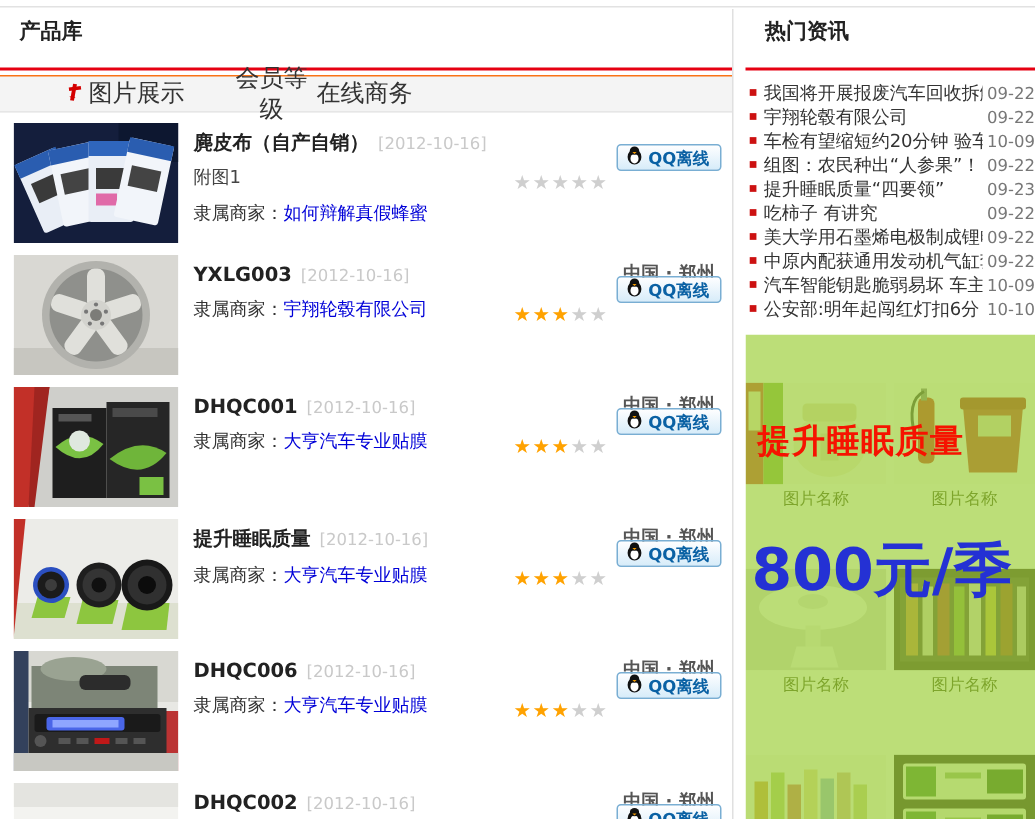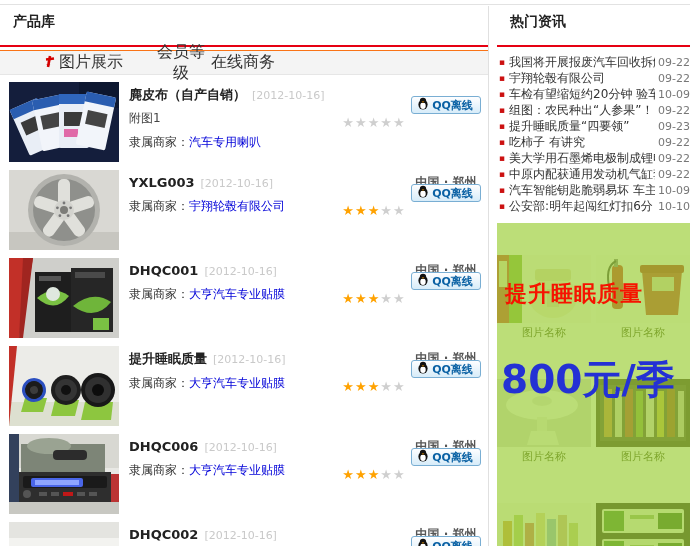--- a/index.html
+++ b/index.html
@@ -107,21 +107,21 @@
           <g transform="rotate(12 86 48)">
               <rect x="70" y="12" width="30" height="54" rx="2" fill="#f2f5fa"></rect>
               <rect x="70" y="12" width="30" height="10" fill="#2a5db0"></rect>
               <rect x="75" y="30" width="20" height="14" fill="#444"></rect>
             </g>
         </svg>
       </div>
       <div class="p-info">
         <div class="p-name-line"><span class="p-name">麂皮布（自产自销）</span><span class="p-date">[2012-10-16]</span></div>
         <div class="p-attach">附图1</div>
-        <div class="p-vendor"><span>隶属商家：</span><a href="#">汽车专用喇叭</a></div>
+        <div class="p-vendor"><span>隶属商家：</span><a href="#">如何辩解真假蜂蜜</a></div>
       </div>
       <div class="p-level">
           <span class="stars"><span class="off">★</span><span class="off">★</span><span class="off">★</span><span class="off">★</span><span class="off">★</span></span>
         </div>
       <div class="p-online">
         <a class="qq-btn" href="#">
           <span><svg width="12" height="13" viewBox="0 0 12 13">
                 <ellipse cx="6" cy="7.6" rx="4.6" ry="5" fill="#111"></ellipse>
                 <ellipse cx="6" cy="8.8" rx="2.7" ry="3.2" fill="#fff"></ellipse>
                 <ellipse cx="6" cy="3.4" rx="3.1" ry="2.7" fill="#111"></ellipse>

